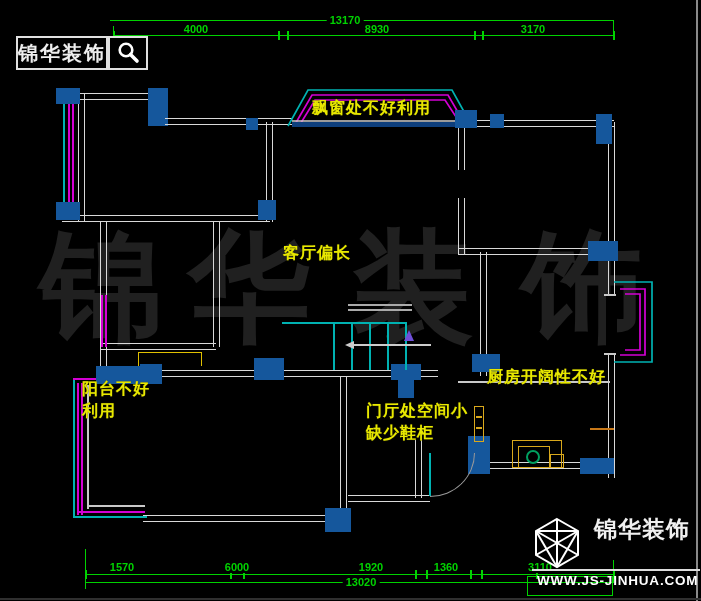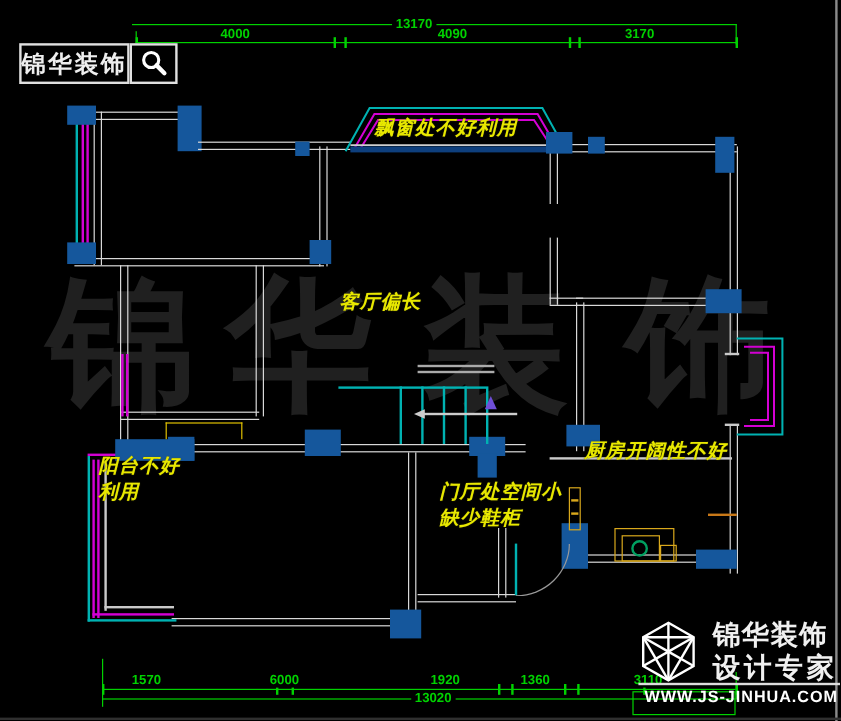--- a/index.html
+++ b/index.html
@@ -16,21 +16,21 @@
   .mgh{height:1.7px;background:#d400d4;}
   .cyv{width:1.7px;background:#00b2b2;}
   .cyh{height:1.7px;background:#00b2b2;}
   .gh{height:1.4px;background:#00d200;}
   .gv{width:1.4px;background:#00d200;}
   .tick{width:1.6px;height:9px;background:#00d200;}
   .grect{border:1.4px solid #00d200;box-sizing:border-box;}
   .dlabel{color:#00d200;font-size:11px;font-weight:bold;line-height:11px;background:#000;
           padding:0 3px;transform:translateX(-50%);white-space:nowrap;z-index:2;}
   .ann{color:#e8e800;font-size:16px;font-weight:bold;line-height:22px;white-space:pre-line;
-       letter-spacing:1px;z-index:6;text-shadow:0 0 1px #555500;font-style:italic;}
+       letter-spacing:1px;z-index:6;text-shadow:0 0 1px #555500;}
   #watermark span{position:absolute;color:#202020;font-family:"DejaVu Serif",serif;
        font-weight:bold;font-size:122px;line-height:122px;z-index:1;}
   .plan{z-index:2;}
   .yrect{border:1.6px solid #d9a81c;box-sizing:border-box;}
   .ydoor{border:1.6px solid #e0c000;border-bottom:none;box-sizing:border-box;}
   .gcirc{border:2.5px solid #00a060;border-radius:50%;box-sizing:border-box;}
   .arc{border-right:1.6px solid #999;border-bottom:1.6px solid #999;
        border-bottom-right-radius:100%;box-sizing:border-box;}
   .tri-l{width:0;height:0;border-top:4px solid transparent;border-bottom:4px solid transparent;border-right:9px solid #ccc;}
   .tri-u{width:0;height:0;border-left:5px solid transparent;border-right:5px solid transparent;border-bottom:11px solid #6f4fd8;}
@@ -73,21 +73,21 @@
   <div class="a gv" style="left:113px;top:26px;height:12px"></div>
   <div class="a gh" style="left:113px;top:35px;width:501px"></div>
   <div class="a tick" style="left:113px;top:31px"></div>
   <div class="a tick" style="left:278px;top:31px"></div>
   <div class="a tick" style="left:287px;top:31px"></div>
   <div class="a tick" style="left:474px;top:31px"></div>
   <div class="a tick" style="left:482px;top:31px"></div>
   <div class="a tick" style="left:613px;top:31px"></div>
   <div class="a dlabel" style="left:345px;top:15px">13170</div>
   <div class="a dlabel" style="left:196px;top:24px">4000</div>
-  <div class="a dlabel" style="left:377px;top:24px">4090</div>
+  <div class="a dlabel" style="left:377px;top:24px">8930</div>
   <div class="a dlabel" style="left:533px;top:24px">3170</div>
 
   <div class="a gv" style="left:85px;top:549px;height:40px"></div>
   <div class="a gv" style="left:613px;top:560px;height:23px"></div>
   <div class="a gh" style="left:85px;top:574px;width:528px"></div>
   <div class="a gh" style="left:85px;top:582px;width:528px"></div>
   <div class="a grect" style="left:527px;top:576px;width:86px;height:20px"></div>
   <div class="a tick" style="left:85px;top:570px"></div>
   <div class="a tick" style="left:230px;top:570px"></div>
   <div class="a tick" style="left:243px;top:570px"></div>
@@ -228,18 +228,17 @@
         <line x1="27" y1="27" x2="27" y2="51"></line>
         <line x1="27" y1="3" x2="27" y2="27"></line>
         <line x1="6" y1="15" x2="48" y2="15"></line>
         <line x1="6" y1="15" x2="27" y2="51"></line>
         <line x1="27" y1="27" x2="6" y2="39"></line>
         <line x1="27" y1="27" x2="48" y2="39"></line>
         <line x1="48" y1="15" x2="27" y2="51"></line>
       </g>
     </svg>
     <div class="brand">锦华装饰</div>
-    <div class="tagline">设计专家</div>
     <div class="divider"></div>
     <div class="url">WWW.JS-JINHUA.COM</div>
   </div>
 
 </div>
 
 </body></html>

